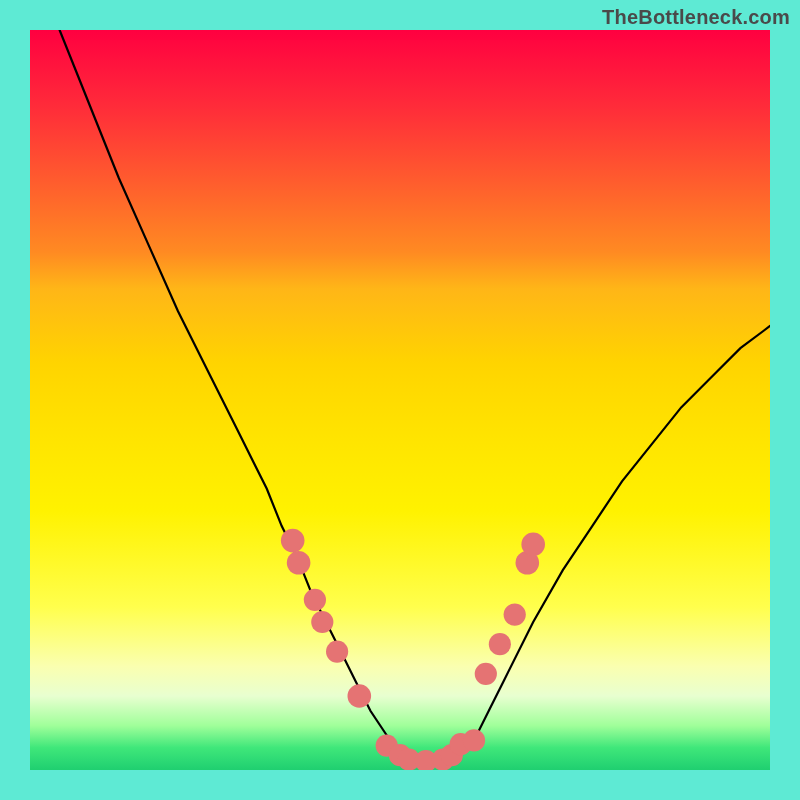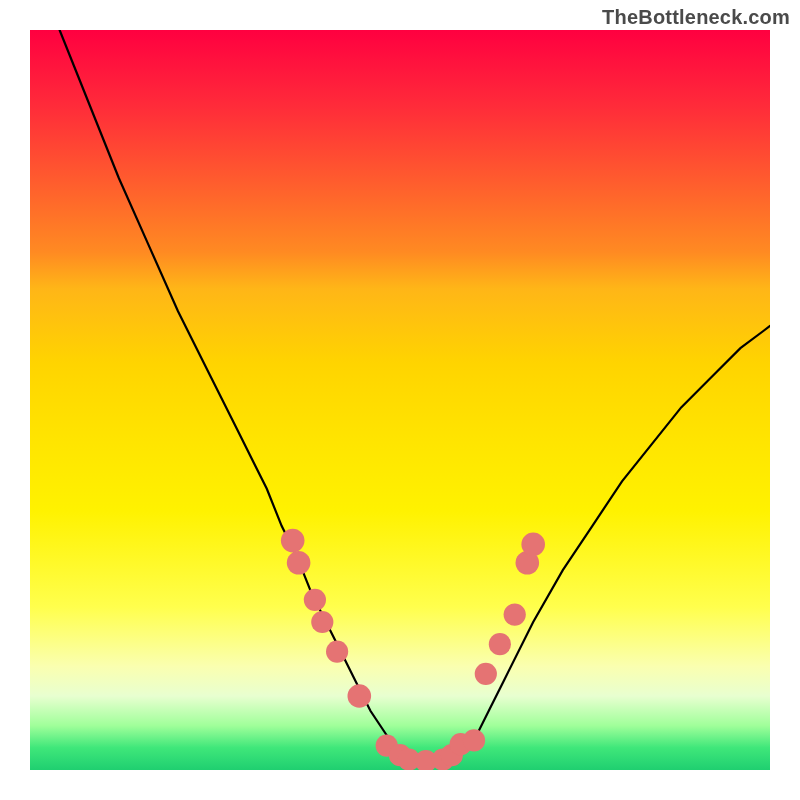--- a/index.html
+++ b/index.html
@@ -8,21 +8,21 @@
     width: 800px;
     height: 800px;
     overflow: hidden;
     background: #000;
     font-family: Arial, Helvetica, sans-serif;
   }
   .frame {
     position: relative;
     width: 800px;
     height: 800px;
-    background: #ffffff;
+    background: #5eead4;
   }
   .plot-area {
     position: absolute;
     left: 30px;
     top: 30px;
     width: 740px;
     height: 740px;
     background: linear-gradient(to bottom,
       #ff0040 0%,
       #ff2a3a 10%,

